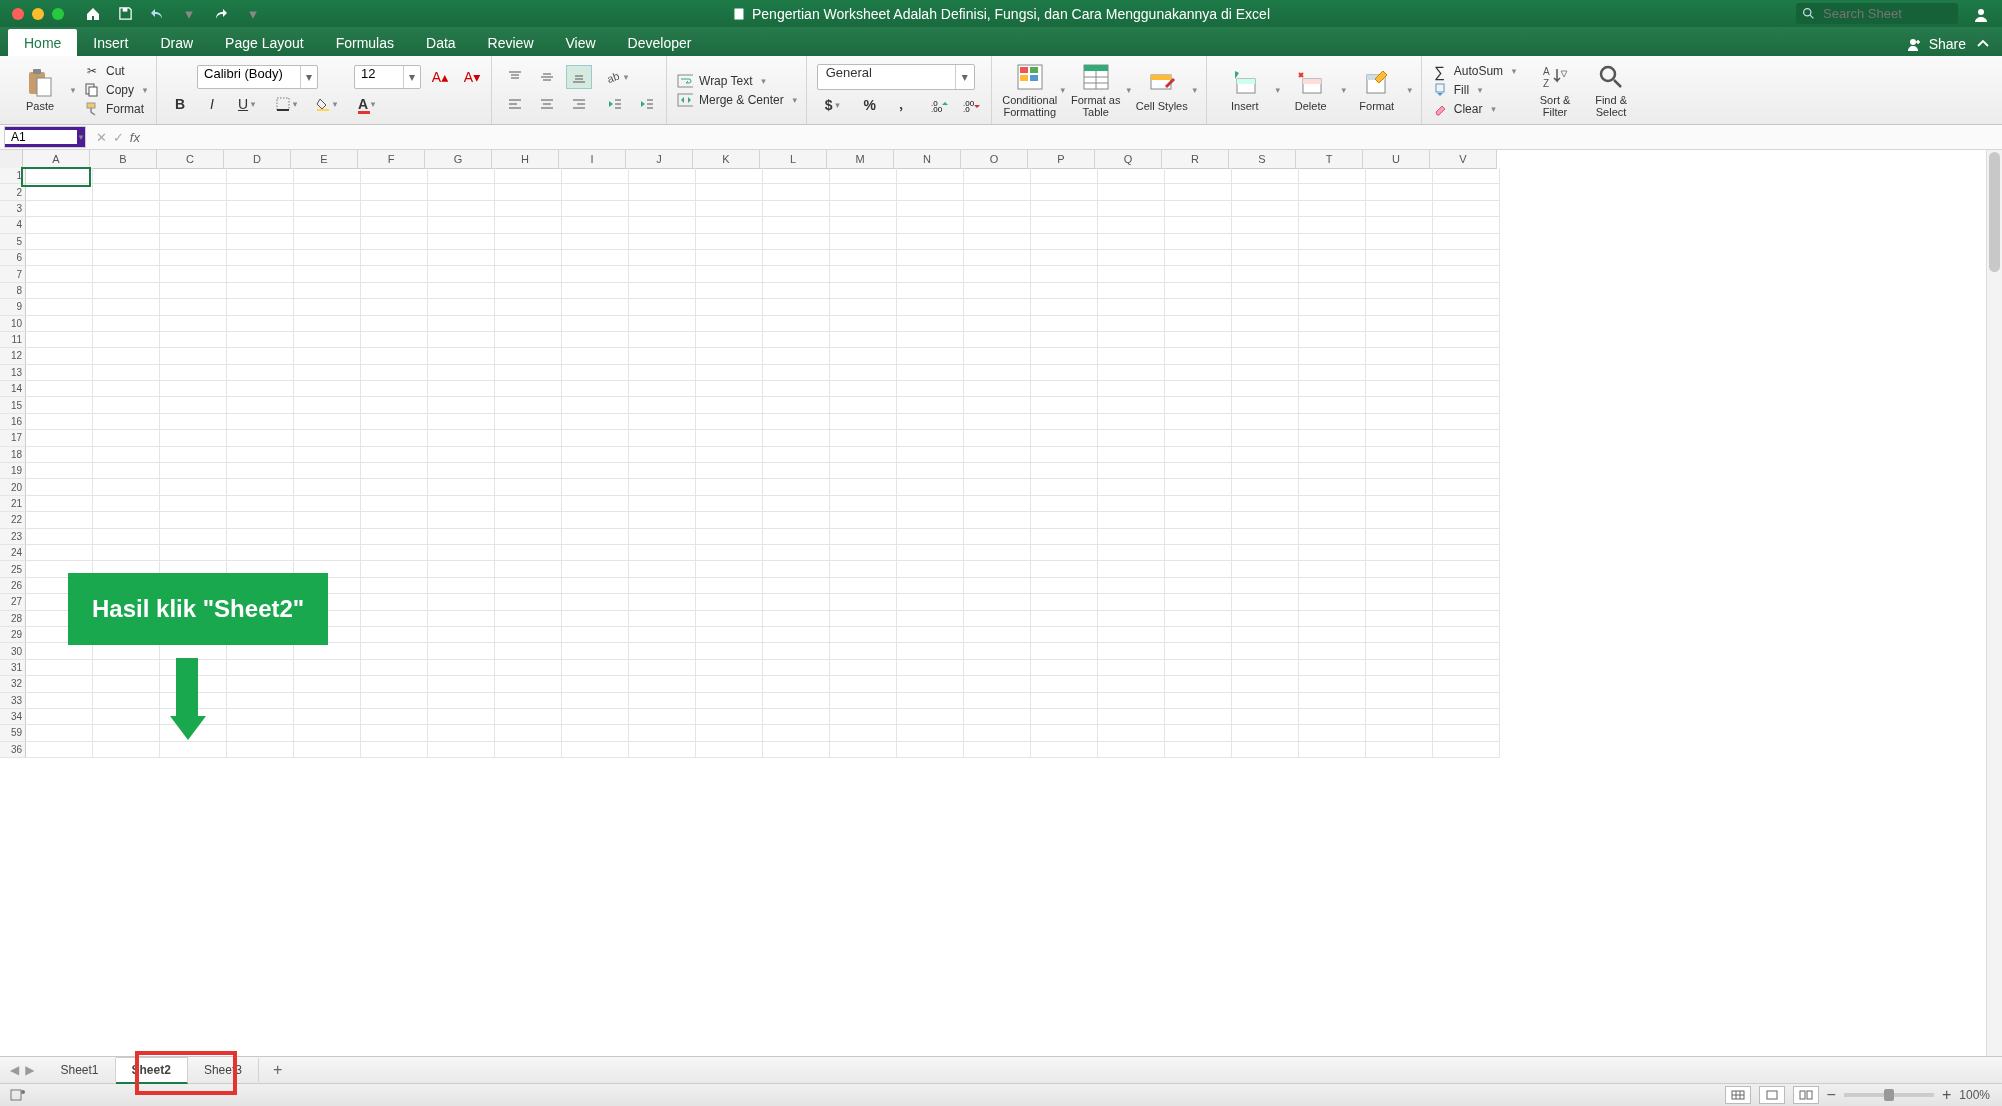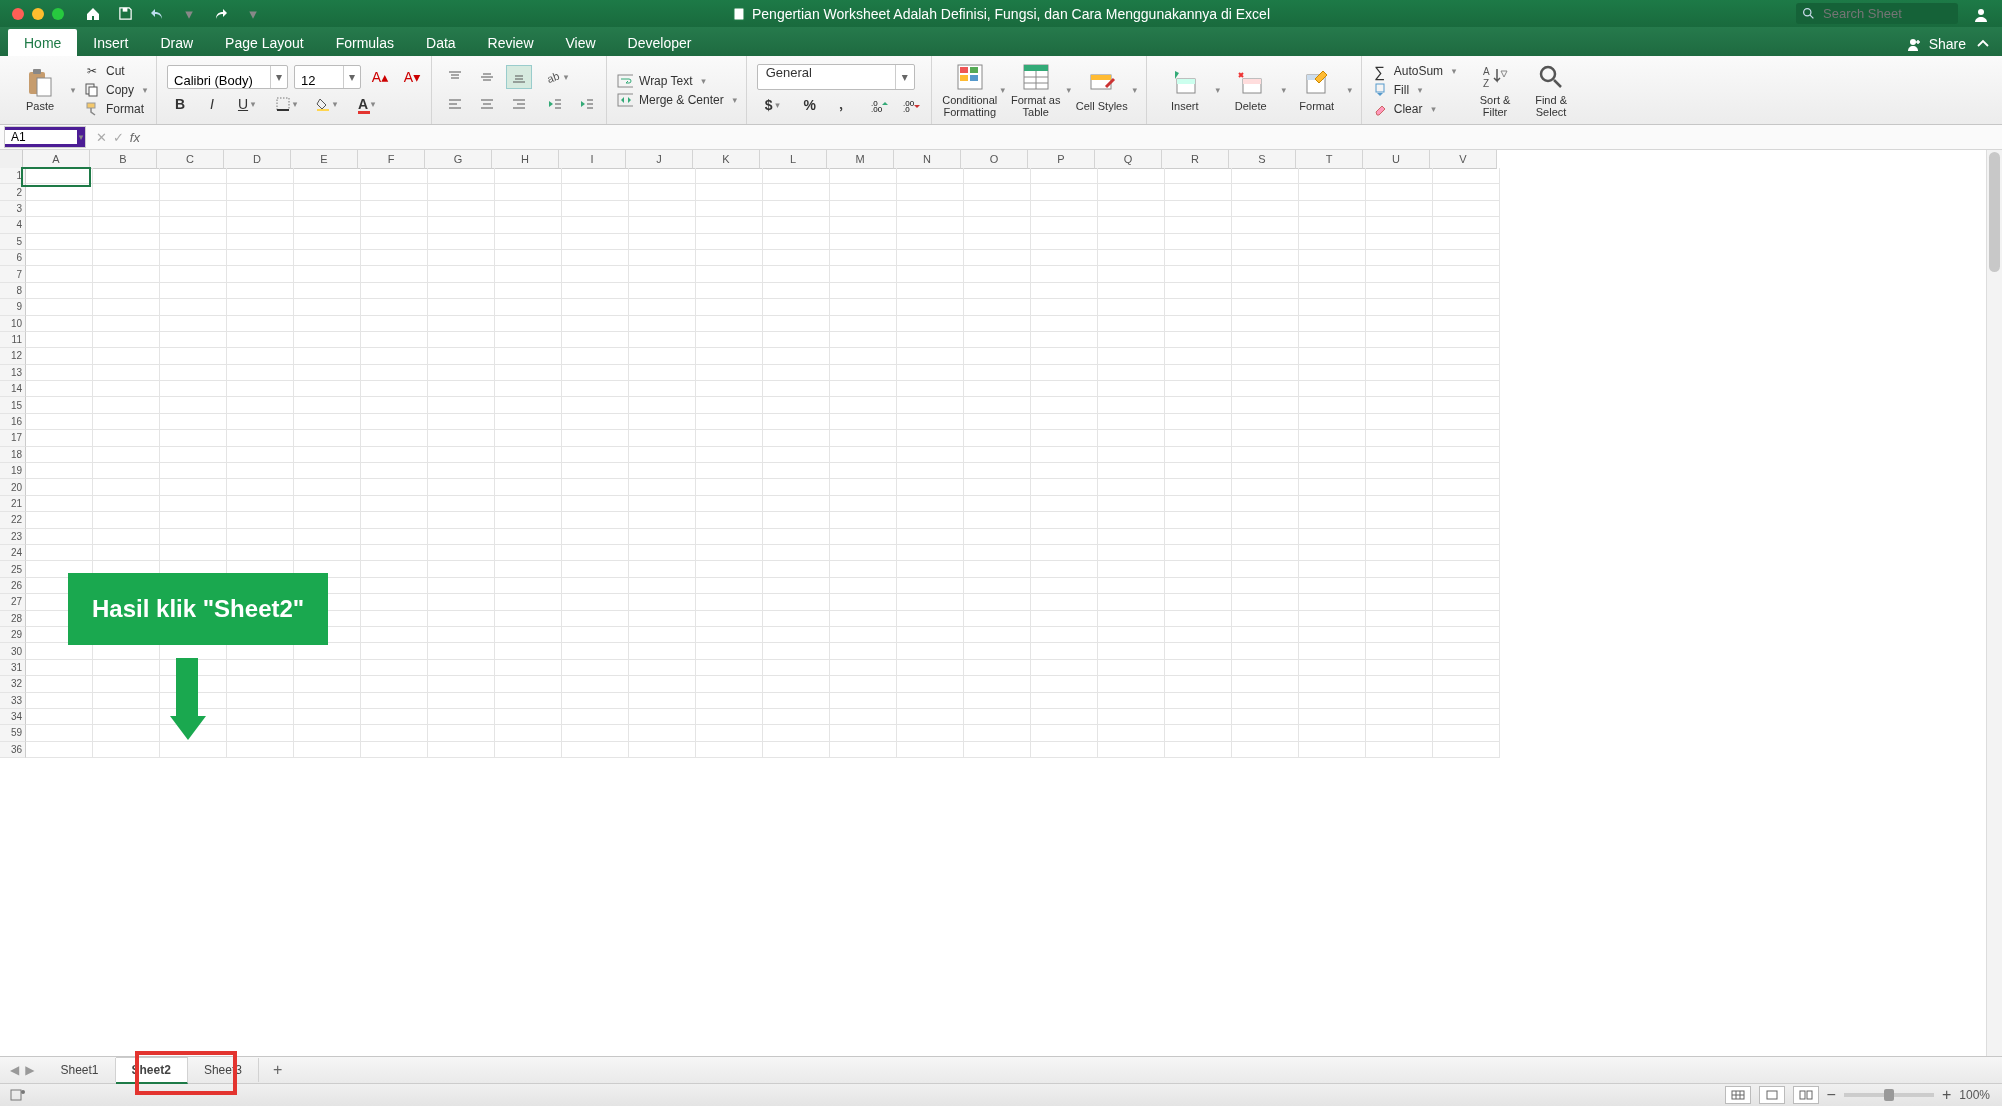--- a/index.html
+++ b/index.html
@@ -25,21 +25,21 @@
   .tabbar .right{margin-left:auto;display:flex;align-items:center;gap:10px;padding:0 12px 4px;color:#eaf;}
   .share{display:flex;align-items:flex-start;gap:6px;color:#fff;}
   
   .ribbon{height:68px;background:linear-gradient(#fafafa,#ececec);border-bottom:1px solid #c6c6c6;display:flex;align-items:stretch;padding:0 6px;gap:4px;}
   .group{display:flex;align-items:center;padding:2px 6px;border-right:1px solid #d5d5d5;}
   .g-rows{display:flex;flex-direction:column;gap:3px;justify-content:center;height:100%;}
   .btn-lg{display:flex;flex-direction:column;align-items:center;justify-content:center;width:56px;gap:2px;font-size:11px;color:#333;}
   .btn-lg .ic{width:30px;height:30px;display:flex;align-items:center;justify-content:center;font-size:22px;}
   .row{display:flex;align-items:center;gap:6px;font-size:12px;color:#333;}
   .row .ic{width:16px;height:16px;display:inline-flex;align-items:center;justify-content:center;}
-  .sel{display:inline-flex;align-items:flex-end;border:1px solid #bbb;background:#fff;height:22px;border-radius:2px;}
+  .sel{display:inline-flex;align-items:flex-start;border:1px solid #bbb;background:#fff;height:22px;border-radius:2px;margin-left:30px;}
   .sel input{border:none;outline:none;padding:0 6px;font-size:13px;width:90px;background:transparent;}
   .sel.narrow input{width:36px;}
   .sel .caret{width:16px;border-left:1px solid #ccc;display:flex;align-items:center;justify-content:center;color:#666;height:100%;}
   .icon-btn{width:24px;height:22px;border:1px solid transparent;display:inline-flex;align-items:center;justify-content:center;font-size:14px;color:#333;background:transparent;}
   .icon-btn.active{background:#d6eadf;border-color:#9cc;}
   .icon-btn.split{width:32px;}
   .dd{width:10px;display:inline-flex;align-items:center;justify-content:center;color:#888;font-size:9px;}
   .long-sel{display:flex;border:1px solid #bbb;background:#fff;border-radius:2px;height:24px;width:156px;}
   .long-sel span.lbl{padding:0 8px;flex:1;font-size:13px;}
   .long-sel .caret{width:18px;border-left:1px solid #ccc;display:flex;align-items:center;justify-content:center;color:#666;height:100%;}

